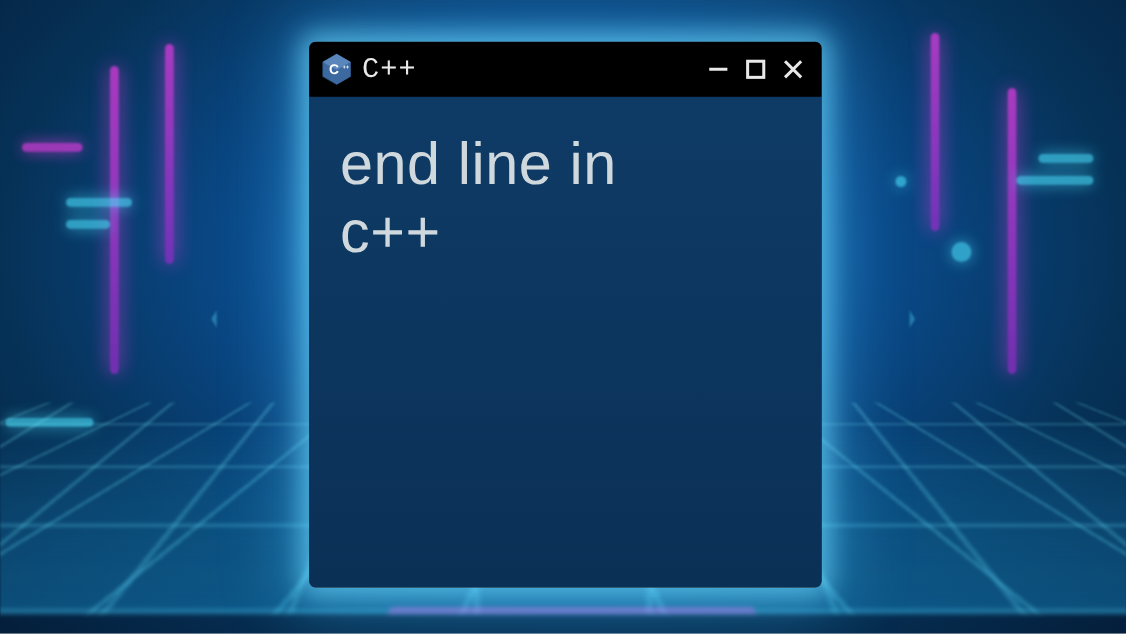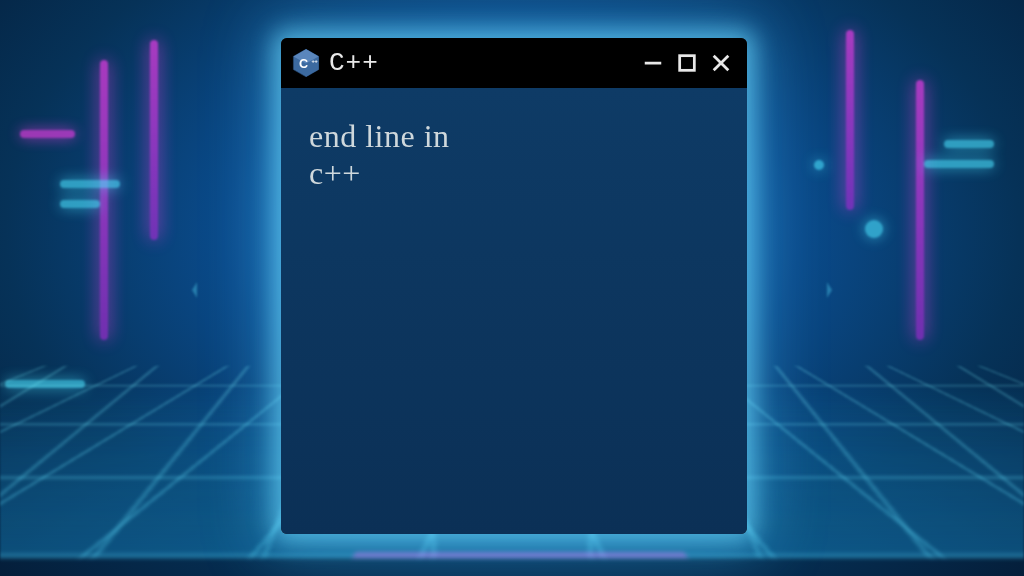--- a/index.html
+++ b/index.html
@@ -108,22 +108,22 @@
     .ctrl svg, .ctrl .glyph { width:22px; height:22px; }
 
     .content {
       background: #0d365e;
       background: linear-gradient(#0e3b66, #0b3056);
       height: calc(100% - 50px);
       padding: 30px 28px;
     }
     .terminal-text {
       color: #cfd8dc;
-      font-family: Liberation Serif, serif;
-      font-size: 32px;
+      font-family: Liberation Sans, sans-serif;
+      font-size: 54px;
       line-height: 1.15;
       white-space: pre-wrap;
       letter-spacing: 0.5px;
     }
   </style>
 </head>
 <body>
 
 <div class="bg-overlay">
   <div class="hex big"></div>

